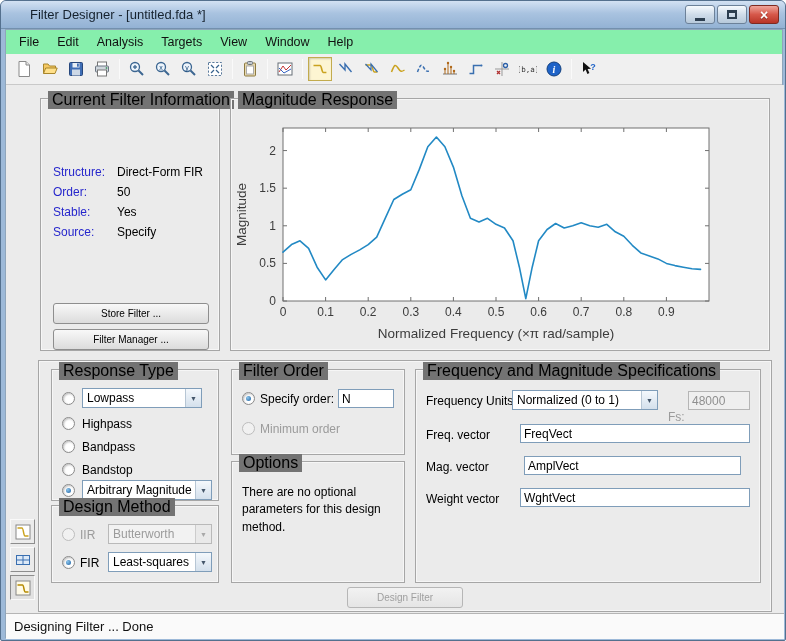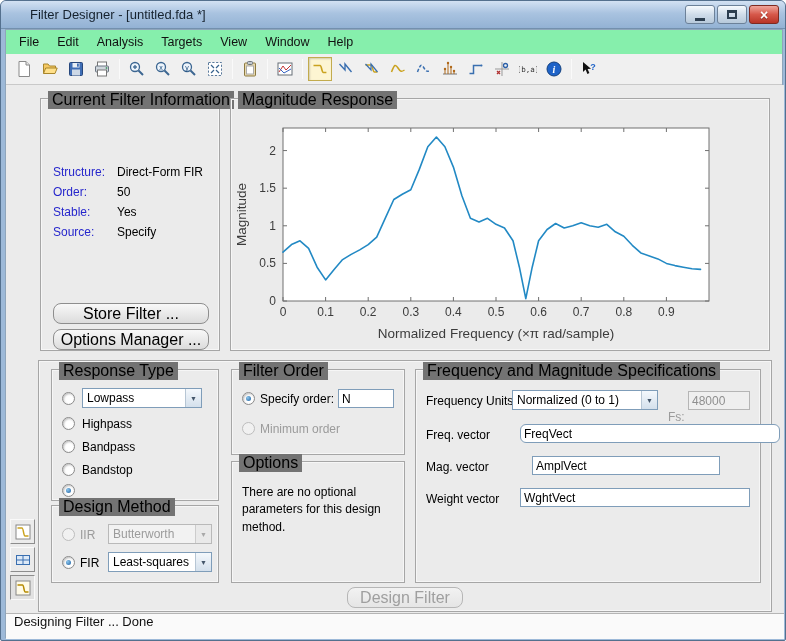--- a/index.html
+++ b/index.html
@@ -20,40 +20,40 @@
   .glyph-close{color:#fff;font-size:14px;font-weight:bold;line-height:1;text-shadow:0 1px 1px rgba(0,0,0,.35)}
   
   .inner{position:absolute;left:4px;top:28px;width:778px;height:609px;background:#f0f0f0;border:1px solid #8fa5bb}
   .menubar{position:absolute;left:0;top:0;right:0;height:24px;display:flex;align-items:center;background:#86efac;padding-left:4px}
   .menu-item{font-size:12.5px;color:#111;padding:3px 9px;cursor:default}
   .toolbar{position:absolute;left:0;top:24px;right:0;height:31px;display:flex;align-items:center;background:#f0f0f0;border-bottom:1px solid #c9c9c9;padding-left:5px}
   .tbtn{width:24px;height:24px;border:1px solid transparent;background:transparent;display:inline-flex;align-items:center;justify-content:center;padding:0;margin:0 1px;cursor:default}
   .tbtn.active{background:#fdf5d2;border:1px solid #c2ab4e;box-shadow:inset 1px 1px 2px rgba(0,0,0,.18)}
   .tsep{width:1px;height:20px;background:#bfbfbf;border-right:1px solid #fafafa;margin:0 4px}
   .main{position:absolute;left:0;top:55px;width:778px;height:528px;background:#ebebeb}
-  .statusbar{position:absolute;left:0;top:583px;width:778px;height:26px;background:#fafafa;border-top:1px solid #b5b5b5;display:flex;align-items:flex-start}
+  .statusbar{position:absolute;left:0;top:583px;width:778px;height:26px;background:#fafafa;border-top:1px solid #b5b5b5;display:flex;align-items:center}
   .status-text{font-size:13px;color:#111;padding-left:8px}
   
   .group{position:absolute;border:1px solid #a6a6a6;box-shadow:inset 1px 1px 0 #f6f6f6,inset -1px -1px 0 #f6f6f6}
   .group-title{position:absolute;top:-8px;left:7px;background:#737373;padding:0 4px;font-size:16px;color:#000;white-space:nowrap}
   .lbl{position:absolute;font-size:12px;color:#000;white-space:nowrap}
   .lbl.blue{color:var(--info-blue,#2626cc)}
   .lbl.dis{color:#9b9b9b}
   
   .radio{position:absolute;width:13px;height:13px;border-radius:50%;background:#fff;border:1px solid #8a8a8a;box-shadow:inset 1px 1px 2px rgba(0,0,0,.25)}
   .radio.checked::after{content:"";position:absolute;left:3px;top:3px;width:5px;height:5px;border-radius:50%;background:radial-gradient(circle at 35% 35%,#8cc6ee,#1d5f9e)}
   .radio.disabled{background:#f1f1f1;border-color:#bdbdbd;box-shadow:none}
   .combo{position:absolute;height:20px;background:#fff;border:1px solid #7f9db9;display:flex;align-items:stretch;font-size:12px;cursor:default}
   .combo-text{flex:1;padding:2px 4px 0 4px;white-space:nowrap;overflow:hidden}
   .combo-btn{width:16px;display:flex;align-items:center;justify-content:center;border-left:1px solid #b7c6d4;background:linear-gradient(#f4f8fc,#d4e0ec);font-size:7px;color:#44566a}
   .combo.disabled{background:#f2f2f2;border-color:#b9b9b9;color:#9b9b9b}
   .combo.disabled .combo-btn{background:#e9e9e9;color:#a8a8a8;border-left-color:#cccccc}
   .tfield{position:absolute;height:19px;background:#fff;border:1px solid #7f9db9;font-family:"Liberation Sans","DejaVu Sans",sans-serif;font-size:12px;padding:0 3px;color:#000}
   .tfield.dis{background:#efefef;border-color:#b5b5b5;color:#8f8f8f}
-  .btn{position:absolute;border:1px solid #8e8e8e;border-radius:8px;background:linear-gradient(#f8f8f8,#dcdcdc);font-family:"Liberation Sans","DejaVu Sans",sans-serif;font-size:16px;color:#000;cursor:default}
+  .btn{position:absolute;border:1px solid #8e8e8e;border-radius:3px;background:linear-gradient(#f8f8f8,#dcdcdc);font-family:"Liberation Sans","DejaVu Sans",sans-serif;font-size:10px;color:#000;cursor:default}
   .btn.dis{color:#9f9f9f;background:linear-gradient(#f2f2f2,#e5e5e5);border-color:#b6b6b6}
   .dock{position:absolute;width:25px;height:25px;background:#ebebeb;border:1px solid;border-color:#f9f9f9 #8d8d8d #8d8d8d #f9f9f9;display:flex;align-items:center;justify-content:center;padding:0;cursor:default}
   .dock.pressed{border-color:#8d8d8d #f9f9f9 #f9f9f9 #8d8d8d;background:#e1e1e1}
   .plot-svg{position:absolute;left:0;top:0}
 </style>
 </head>
 <body>
 
 <div class="window">
 
@@ -265,21 +265,21 @@
         <span class="group-title">Current Filter Information</span>
         <span class="lbl blue" style="left:12px;top:66px">Structure:</span>
         <span class="lbl" style="left:76px;top:66px">Direct-Form FIR</span>
         <span class="lbl blue" style="left:12px;top:86px">Order:</span>
         <span class="lbl" style="left:76px;top:86px">50</span>
         <span class="lbl blue" style="left:12px;top:106px">Stable:</span>
         <span class="lbl" style="left:76px;top:106px">Yes</span>
         <span class="lbl blue" style="left:12px;top:126px">Source:</span>
         <span class="lbl" style="left:76px;top:126px">Specify</span>
         <button class="btn" style="left:12px;top:204px;width:156px;height:21px">Store Filter ...</button>
-        <button class="btn" style="left:12px;top:230px;width:156px;height:21px">Options Manager ...</button>
+        <button class="btn" style="left:12px;top:230px;width:156px;height:21px">Filter Manager ...</button>
       </div>
 
       <div class="group" style="left:224px;top:13px;width:540px;height:253px">
         <span class="group-title">Magnitude Response</span>
         <svg id="plot-svg" class="plot-svg" width="540" height="253" viewBox="0 0 540 253">
             <rect x="52" y="29" width="426" height="173" fill="#ffffff" stroke="#707070"></rect>
             <line x1="52" y1="202" x2="52" y2="198" stroke="#707070"></line>
             <line x1="52" y1="29" x2="52" y2="33" stroke="#707070"></line>
             <text x="52" y="217" text-anchor="middle" font-size="12" fill="#3c3c3c">0</text>
             <line x1="94.6" y1="202" x2="94.6" y2="198" stroke="#707070"></line>
@@ -339,20 +339,24 @@
             <span class="combo-text">Lowpass</span>
             <span class="combo-btn">▼</span>
           </div>
           <span class="radio" style="left:10px;top:47px"></span>
           <span class="lbl" style="left:30px;top:47px">Highpass</span>
           <span class="radio" style="left:10px;top:70px"></span>
           <span class="lbl" style="left:30px;top:70px">Bandpass</span>
           <span class="radio" style="left:10px;top:93px"></span>
           <span class="lbl" style="left:30px;top:93px">Bandstop</span>
           <span class="radio checked" style="left:10px;top:114px"></span>
+          <div class="combo" style="left:30px;top:110px;width:130px">
+            <span class="combo-text">Arbitrary Magnitude</span>
+            <span class="combo-btn">▼</span>
+          </div>
         </div>
 
         <div class="group" style="left:192px;top:8px;width:174px;height:86px">
           <span class="group-title">Filter Order</span>
           <span class="radio checked" style="left:10px;top:22px"></span>
           <span class="lbl" style="left:28px;top:22px">Specify order:</span>
           <input class="tfield" style="left: 106px; top: 19px; width: 56px;" value="N">
           <span class="radio disabled" style="left:10px;top:52px"></span>
           <span class="lbl dis" style="left:28px;top:52px">Minimum order</span>
         </div>
@@ -381,23 +385,23 @@
         <div class="group" style="left:376px;top:8px;width:346px;height:214px">
           <span class="group-title">Frequency and Magnitude Specifications</span>
           <span class="lbl" style="left:10px;top:24px">Frequency Units</span>
           <div class="combo" style="left:96px;top:20px;width:146px">
             <span class="combo-text">Normalized (0 to 1)</span>
             <span class="combo-btn">▼</span>
           </div>
           <span class="lbl dis" style="left:252px;top:40px">Fs:</span>
           <input class="tfield dis" style="left: 272px; top: 21px; width: 62px;" value="48000">
           <span class="lbl" style="left:10px;top:58px">Freq. vector</span>
-          <input class="tfield" style="left: 104px; top: 54px; width: 260px; border-radius: 6px;" value="FreqVect">
+          <input class="tfield" style="left: 104px; top: 54px; width: 230px;" value="FreqVect">
           <span class="lbl" style="left:10px;top:90px">Mag. vector</span>
-          <input class="tfield" style="left: 116px; top: 86px; width: 188px;" value="AmplVect">
+          <input class="tfield" style="left: 108px; top: 86px; width: 217px;" value="AmplVect">
           <span class="lbl" style="left:10px;top:122px">Weight vector</span>
           <input class="tfield" style="left: 104px; top: 118px; width: 230px;" value="WghtVect">
         </div>
 
         <button class="btn dis" style="left:308px;top:226px;width:116px;height:21px">Design Filter</button>
       </div>
 
     </div>
 
     <div class="statusbar">

